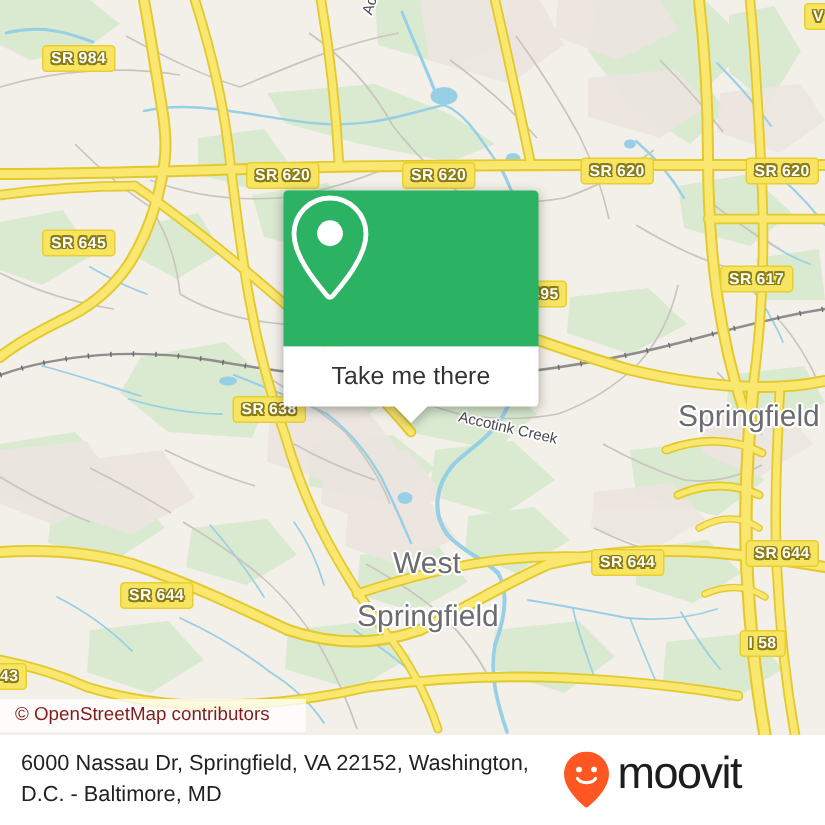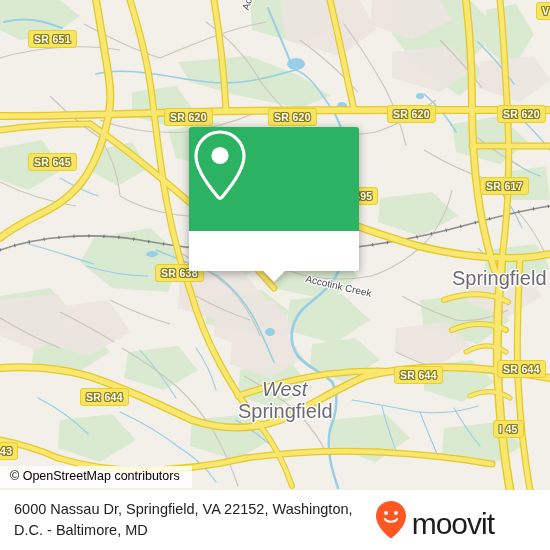--- a/index.html
+++ b/index.html
@@ -56,23 +56,23 @@
     white-space:nowrap;
     text-shadow:
       -1.2px 0 #fff,1.2px 0 #fff,0 -1.2px #fff,0 1.2px #fff,
       -1px -1px #fff,1px -1px #fff,-1px 1px #fff,1px 1px #fff;
   }
 
   
   .attribution{
     position:absolute;left:0;top:466px;
     background:rgba(255,255,255,0.78);
-    padding:3px 12px 4px 10px;
+    padding:3px 24px 4px 10px;
     font-size:12.5px;
-    color:#000000;
+    color:#7f1d1d;
     line-height:15px;
     white-space:nowrap;
   }
 
   
   .callout{
     position:absolute;left:189px;top:127px;width:170px;
     filter:drop-shadow(0 2px 4px rgba(0,0,0,.32));
   }
   .callout-top{
@@ -105,21 +105,21 @@
     padding:0 12px 0 14px;
   }
   .footer-address{
     flex:1;
     font-size:14.5px;
     line-height:21px;
     color:#222222;
     padding-right:6px;
   }
   .brand{
-    display:flex;align-items:flex-end;gap:6px;flex:0 0 auto;
+    display:flex;align-items:flex-start;gap:6px;flex:0 0 auto;
   }
   .brand-word{
     font-size:30px;color:#1d1d1f;letter-spacing:-1px;line-height:30px;
     font-weight:normal;
   }
   .brand-mark{display:block;}
 </style>
 </head>
 <body>
 
@@ -378,53 +378,54 @@
         <path d="M470,396 C484,390 498,390 510,398" stroke-width="3.2"></path>
         <path d="M0,440 C20,444 40,450 58,458" stroke-width="4.6"></path>
         <path d="M58,458 C84,466 112,470 140,470" stroke-width="4.6"></path>
         <path d="M140,470 C176,470 212,466 246,458" stroke-width="4.6"></path>
         <path d="M246,458 C290,452 334,450 378,452" stroke-width="4.6"></path>
         <path d="M378,452 C420,454 458,458 492,464" stroke-width="4.6"></path>
         <path d="M256,420 C272,440 284,462 292,486" stroke-width="3.8"></path>
       </g>
     </svg>
 
-    <div class="shield" style="left:28px;top:30px;">SR 651</div>
+    <div class="shield" style="left:28px;top:30px;">SR 984</div>
     <div class="shield" style="left:164px;top:108px;">SR 620</div>
     <div class="shield" style="left:268px;top:108px;">SR 620</div>
     <div class="shield" style="left:387px;top:105px;">SR 620</div>
     <div class="shield" style="left:497px;top:105px;">SR 620</div>
     <div class="shield" style="left:28px;top:153px;">SR 645</div>
     <div class="shield" style="left:480px;top:177px;">SR 617</div>
     <div class="shield" style="left:348px;top:187px;">495</div>
     <div class="shield" style="left:155px;top:264px;">SR 638</div>
     <div class="shield" style="left:80px;top:388px;">SR 644</div>
     <div class="shield" style="left:394px;top:366px;">SR 644</div>
     <div class="shield" style="left:497px;top:360px;">SR 644</div>
-    <div class="shield" style="left:493px;top:420px;">I 45</div>
+    <div class="shield" style="left:493px;top:420px;">I 58</div>
     <div class="shield" style="left:-6px;top:442px;">43</div>
     <div class="shield" style="left:536px;top:2px;">V</div>
 
     <div class="place" style="left:452px;top:271px;">Springfield</div>
-    <div class="place" style="left:262px;top:382px;font-style:italic;">West</div>
+    <div class="place" style="left:262px;top:369px;">West</div>
     <div class="place" style="left:238px;top:404px;">Springfield</div>
 
     <div class="creek" style="left:240px;top:8px;transform:rotate(-72deg);transform-origin:left top;">Accotink Creek</div>
     <div class="creek" style="left:307px;top:273px;transform:rotate(13deg);transform-origin:left top;">Accotink Creek</div>
 
     <div class="attribution">© OpenStreetMap contributors</div>
 
     <div class="callout">
       <div class="callout-top" style="background:#2bb363;">
         <svg class="pin-icon" width="62" height="76" viewBox="0 0 62 76">
           <path d="M31 5 C17.7 5 7 15.7 7 29 C7 45 24 64 29.3 70.4 C30.2 71.5 31.8 71.5 32.7 70.4 C38 64 55 45 55 29 C55 15.7 44.3 5 31 5 Z" fill="none" stroke="#ffffff" stroke-width="3.2"></path>
           <circle cx="31" cy="28.5" r="8.6" fill="#ffffff"></circle>
         </svg>
       </div>
       <div class="callout-bottom">
+        <span class="callout-label">Take me there</span>
         <span class="callout-tip"></span>
       </div>
     </div>
 
   </div>
 
   <div class="footer">
     <div class="footer-address">6000 Nassau Dr, Springfield, VA 22152, Washington, D.C. - Baltimore, MD</div>
     <div class="brand">
       <svg class="brand-mark" width="30" height="38" viewBox="0 0 30 38">

